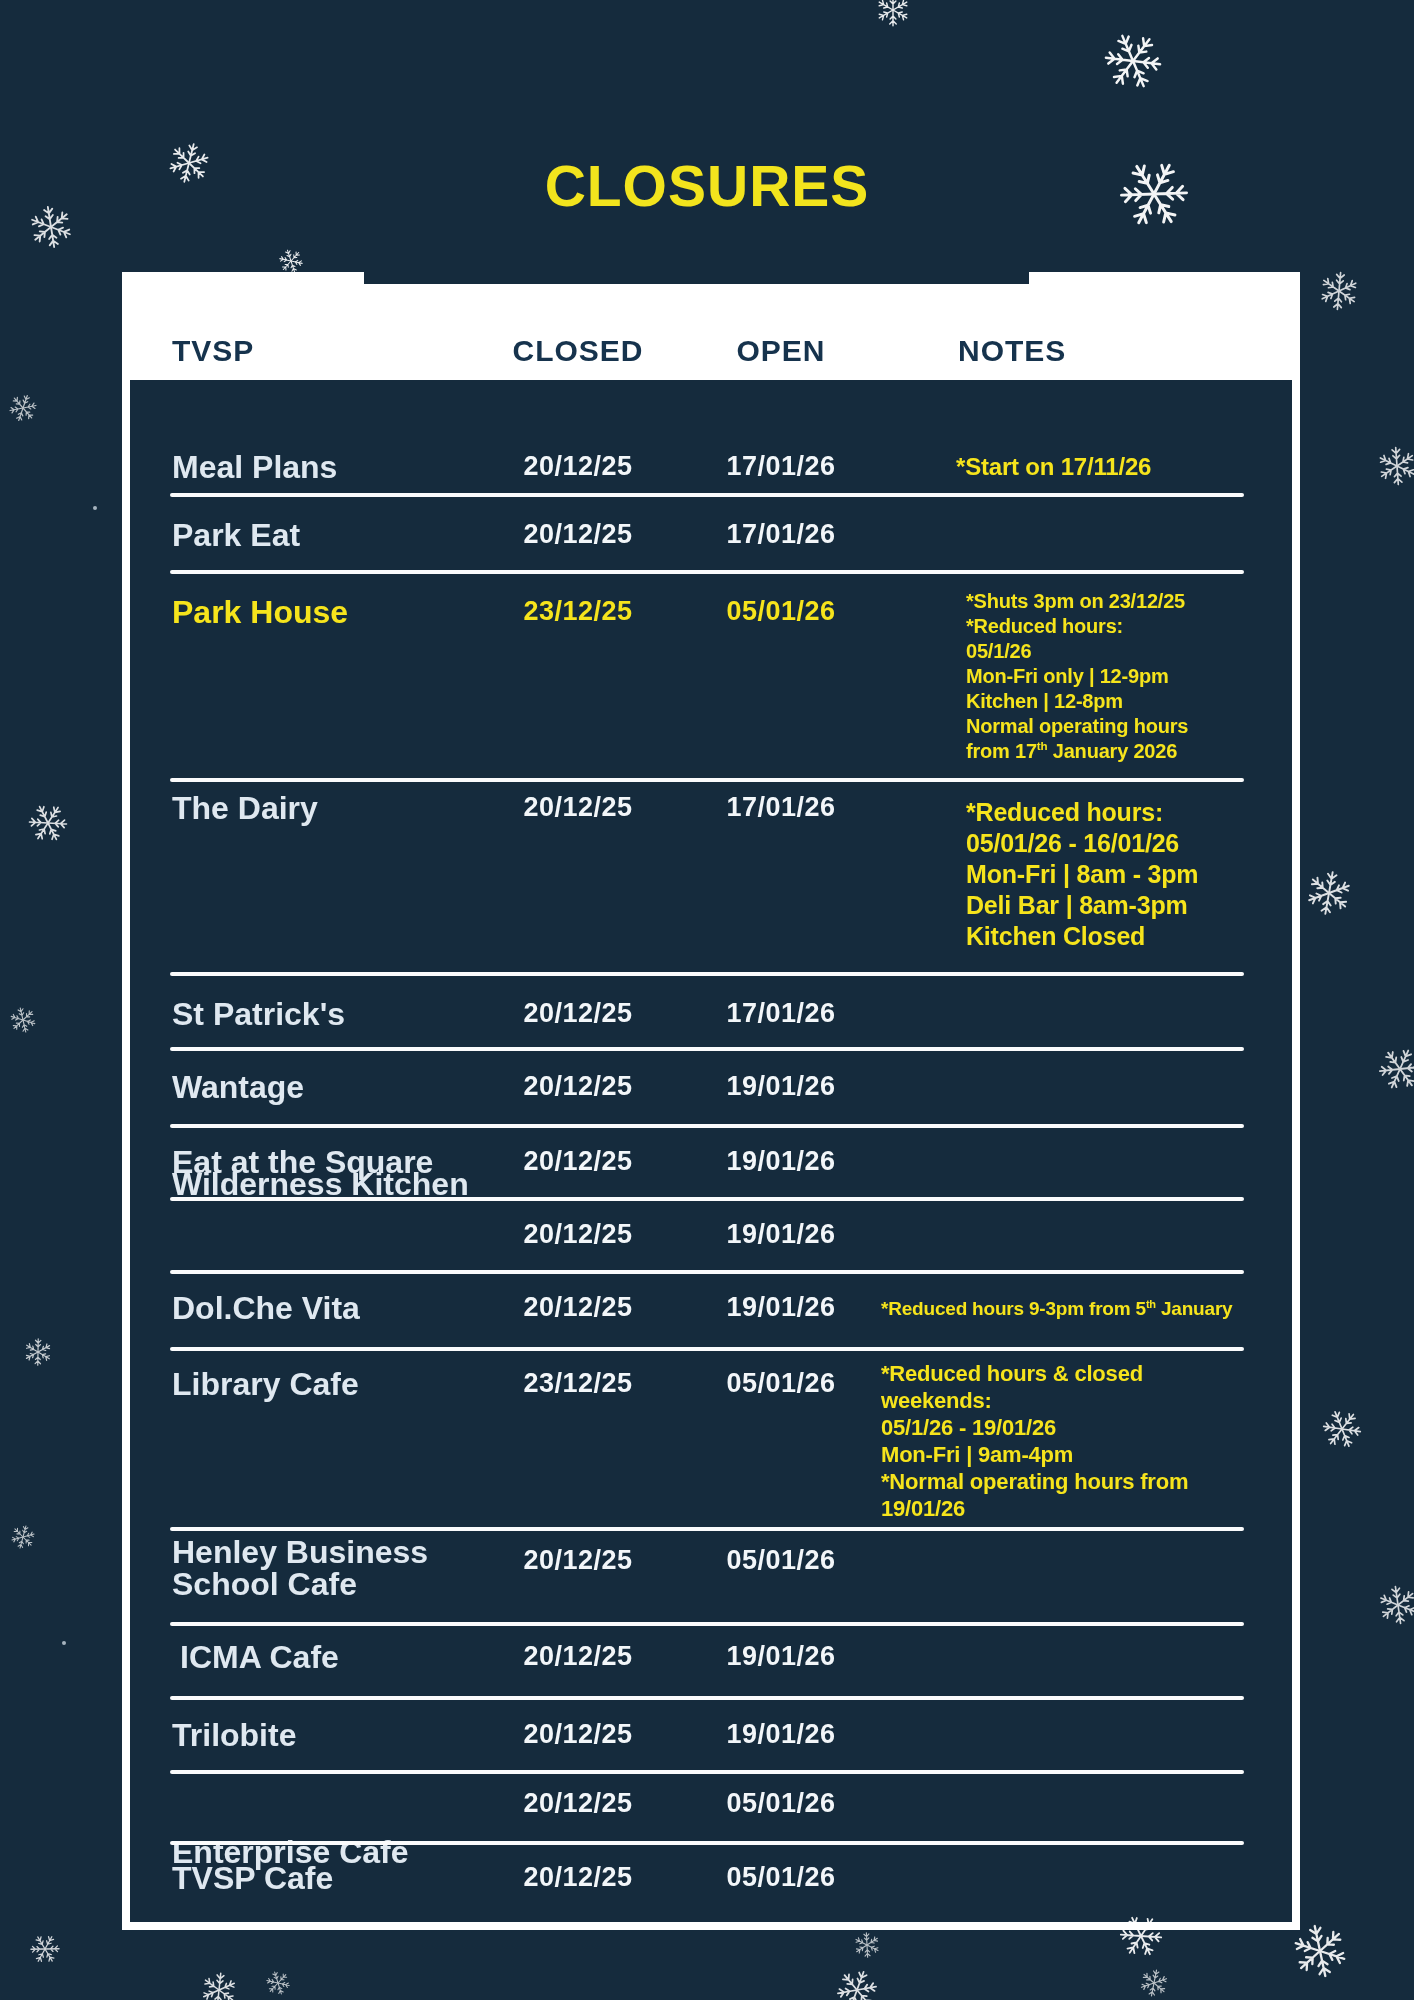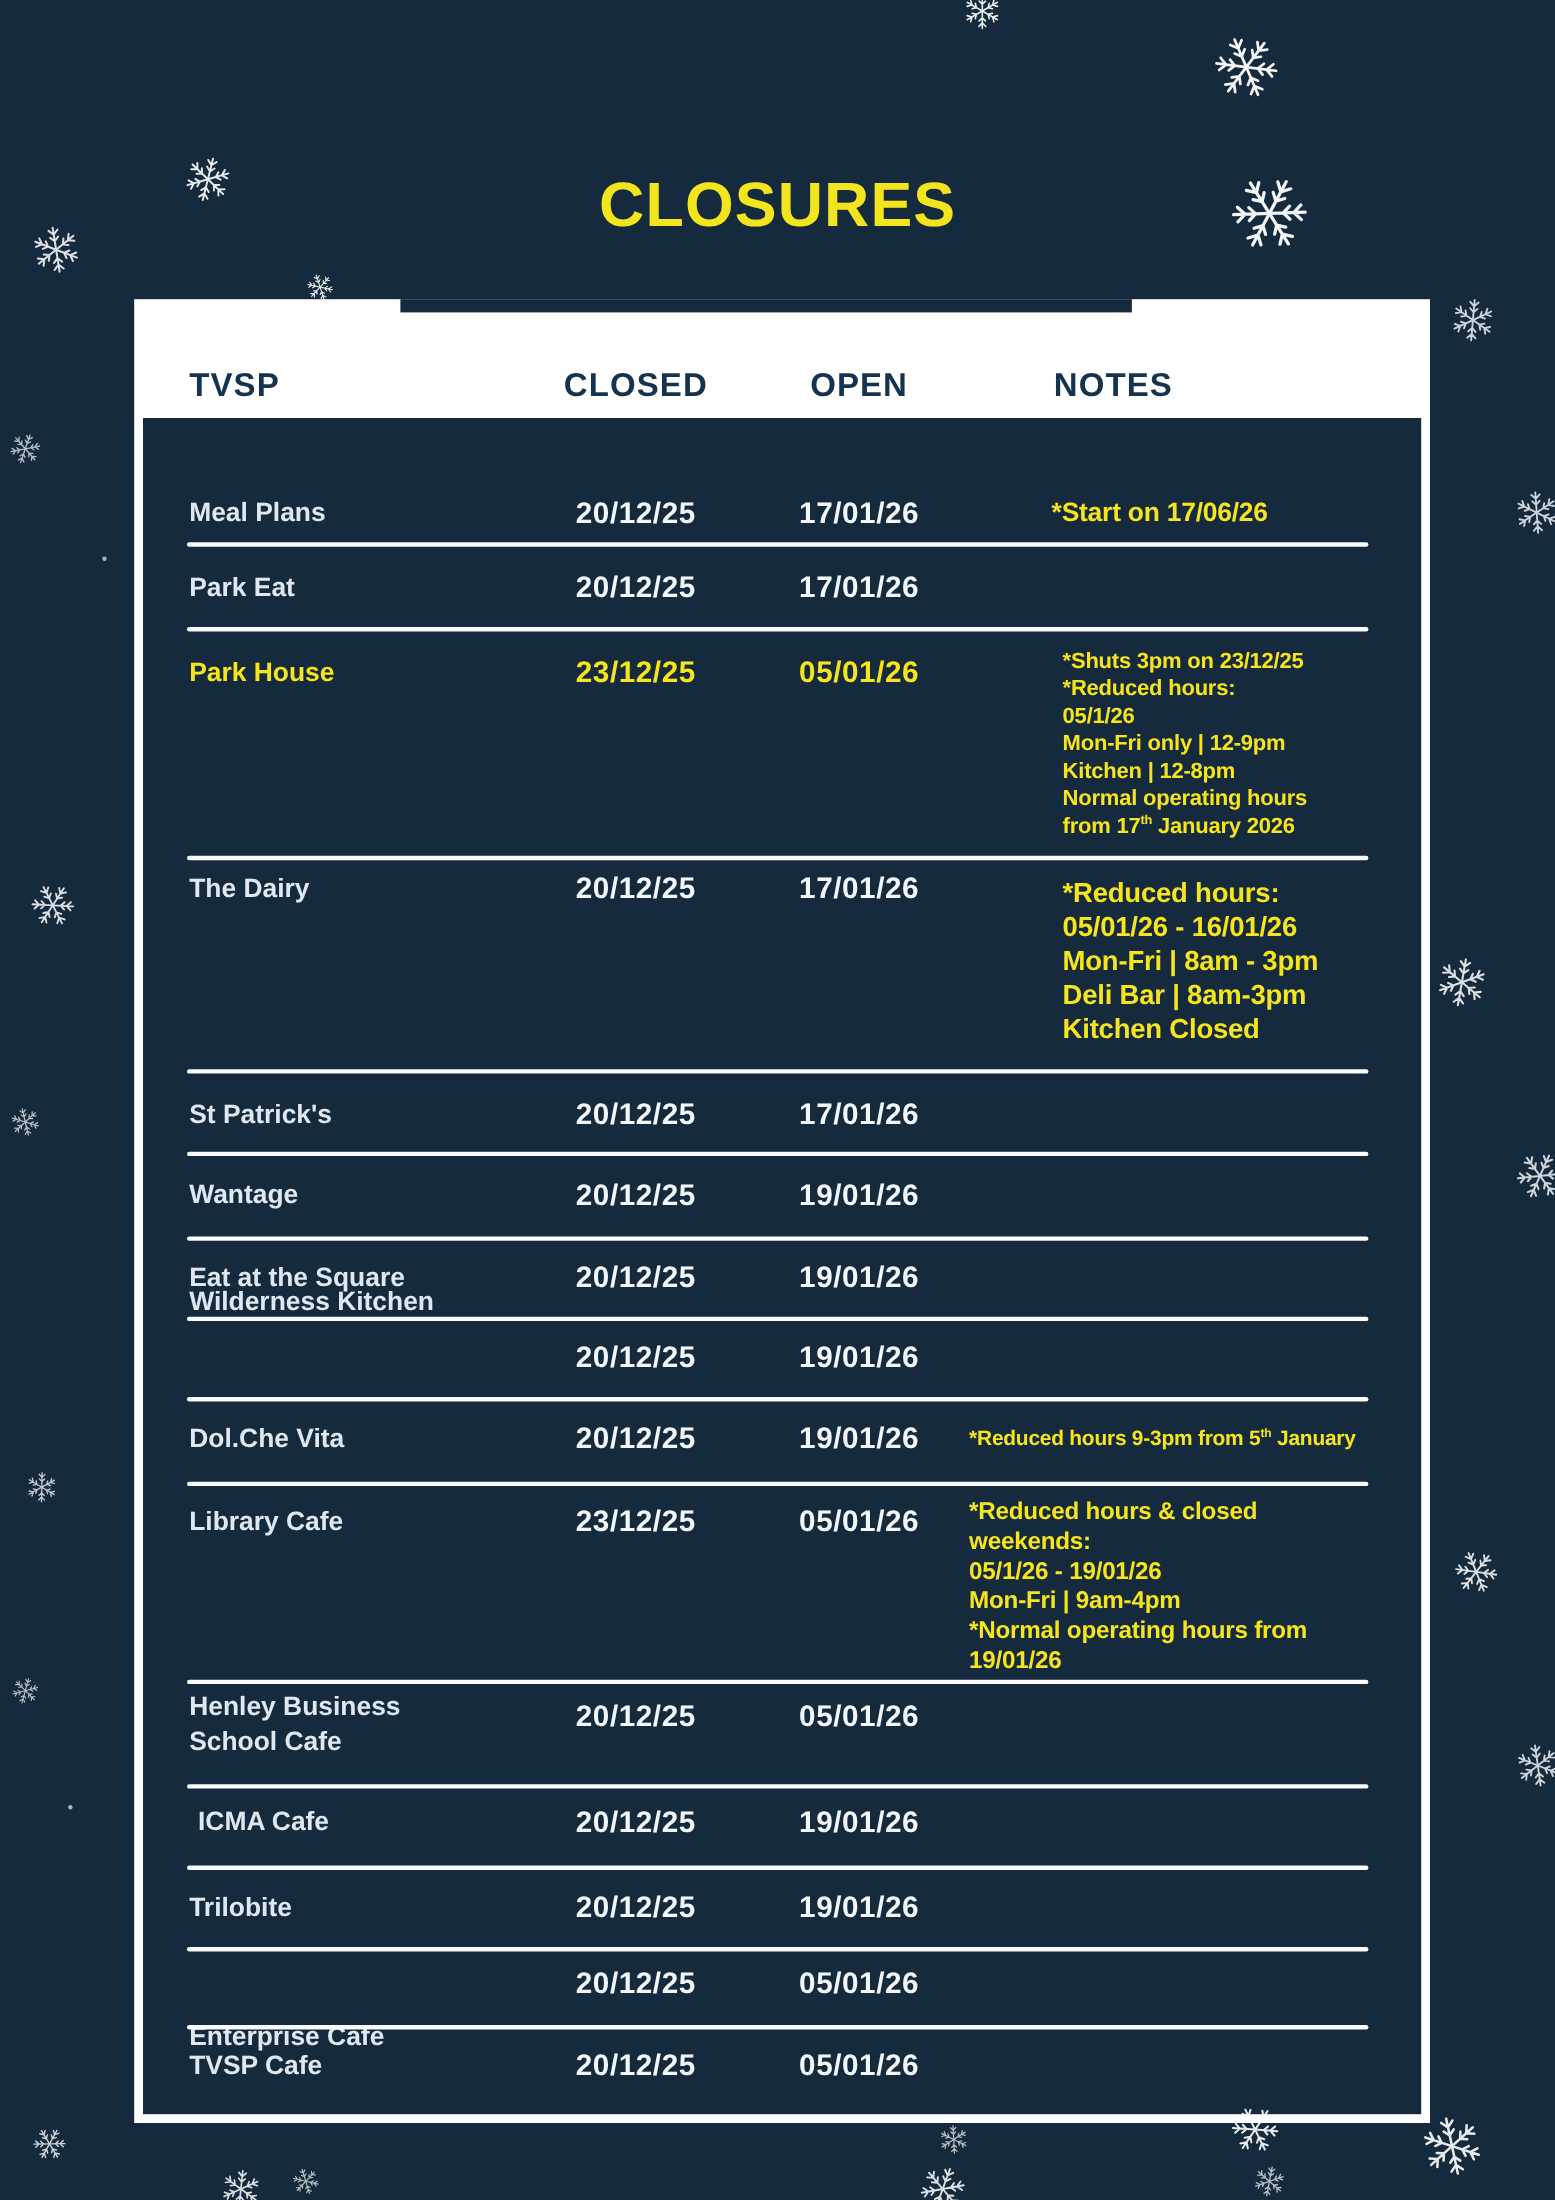--- a/index.html
+++ b/index.html
@@ -13,21 +13,21 @@
          font-size:24px;color:#FDFDFD;letter-spacing:0.3px;}
   .panel{position:absolute;left:122px;top:272px;width:1178px;height:1658px;
          background:var(--panel_white,#FFFFFF);}
   .notch{position:absolute;left:242px;top:0;width:665px;height:12px;background:var(--background,#152B3D);}
   .tbody{position:absolute;left:130px;top:380px;width:1162px;height:1542px;background:var(--background,#152B3D);}
   .colhead{position:absolute;top:334px;font-size:30px;letter-spacing:1px;color:var(--header_text,#16334D);}
   .ch-venue{left:172px;}
   .ch-closed{left:478px;width:200px;text-align:center;}
   .ch-open{left:681px;width:200px;text-align:center;}
   .ch-notes{left:958px;}
-  .venue{position:absolute;left:172px;font-size:24px;line-height:32px;color:var(--venue_text,#DFE8F0);}
+  .venue{position:absolute;left:172px;font-size:32px;line-height:32px;color:var(--venue_text,#DFE8F0);}
   .date{position:absolute;width:220px;text-align:center;font-size:27px;letter-spacing:0.5px;
         color:var(--date_text,#F2F6F9);}
   .date.closed{left:468px;} .date.open{left:671px;}
   .note{position:absolute;color:var(--note_yellow,#F6E41C);letter-spacing:-0.2px;}
   .yellow{color:var(--note_yellow,#F6E41C) !important;}
   .divider{position:absolute;left:170px;width:1074px;height:4px;background:#FAFBFC;border-radius:2px;}
   .flake{position:absolute;}
   .dot{position:absolute;width:4px;height:4px;border-radius:50%;background:#CBD6DF;opacity:.8;}
   sup{font-size:58%;vertical-align:super;line-height:0;}
 </style>
@@ -58,21 +58,21 @@
   <div class="colhead ch-closed">CLOSED</div>
   <div class="colhead ch-open">OPEN</div>
   <div class="colhead ch-notes">NOTES</div>
 
   <div class="tbody"></div>
   <div id="rows-layer">
       <div class="row">
         <div class="venue" style="top: 451px;">Meal Plans</div>
         <div class="date closed" style="top: 451px;">20/12/25</div>
         <div class="date open" style="top: 451px;">17/01/26</div>
-        <div class="note" style="top: 452px; left: 956px; font-size: 24px; line-height: 29px;">*Start on 17/06/26</div>
+        <div class="note" style="top: 452px; left: 956px; font-size: 24px; line-height: 29px;">*Start on 17/11/26</div>
       </div>
       <div class="row">
         <div class="venue" style="top: 519px;">Park Eat</div>
         <div class="date closed" style="top: 519px;">20/12/25</div>
         <div class="date open" style="top: 519px;">17/01/26</div>
       </div>
       <div class="row">
         <div class="venue yellow" style="top: 596px;">Park House</div>
         <div class="date closed yellow" style="top: 596px;">23/12/25</div>
         <div class="date open yellow" style="top: 596px;">05/01/26</div>

